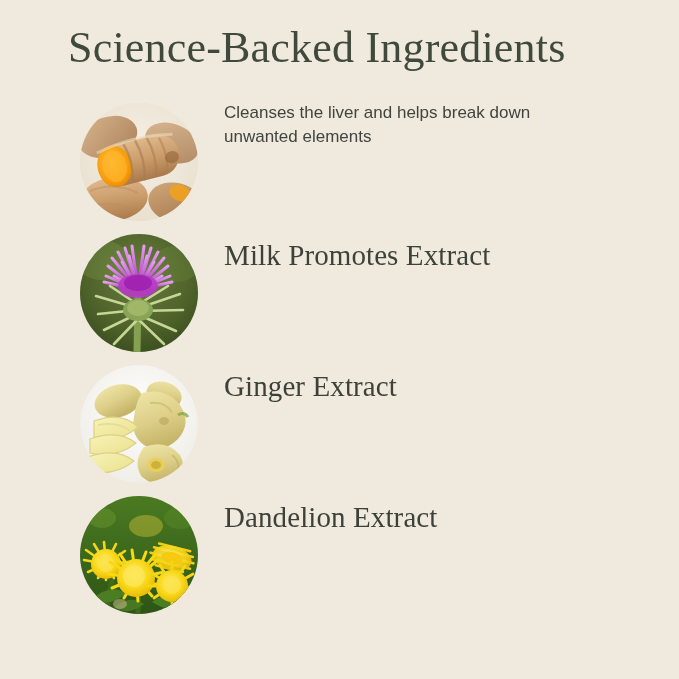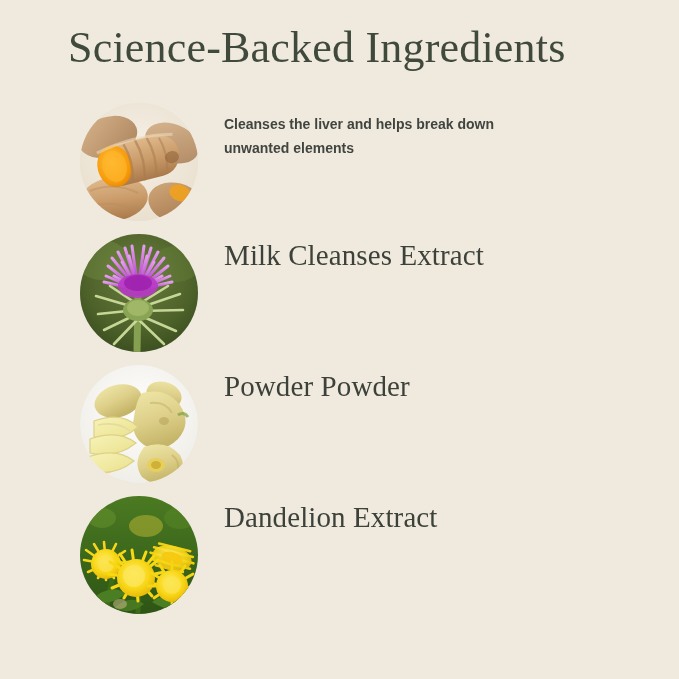--- a/index.html
+++ b/index.html
@@ -78,26 +78,25 @@
     font-size: 29px;
     line-height: 34px;
     color: #3c4239;
     letter-spacing: 0.1px;
     margin: 12px 0 0 0;
     white-space: nowrap;
   }
 
   .ing-desc {
     font-family: "Liberation Sans", sans-serif;
-    font-size: 14px;
+    font-size: 17px;
     line-height: 24px;
     color: #41453f;
-    margin: 17px 0 0 0;
+    margin: 6px 0 0 0;
     max-width: 330px;
-    font-weight: bold;
   }
 </style>
 </head>
 <body>
 
 <div class="infographic">
 
   <div class="title">Science-Backed Ingredients</div>
 
   <div class="rows">
@@ -215,21 +214,21 @@
               <path d="M0 10 L9 -24"></path>
                 <path d="M0 10 L-34 2"></path>
                 <path d="M0 10 L34 2"></path>
             </g>
             <ellipse cx="0" cy="6" rx="20" ry="12" fill="#b83ac7" opacity="0.9"></ellipse>
             <ellipse cx="0" cy="3" rx="14" ry="8" fill="#9c21ad" opacity="0.85"></ellipse>
           </g>
         </svg>
       </div>
       <div class="copy">
-        <div class="ing-name">Milk Cleanses Extract</div>
+        <div class="ing-name">Milk Promotes Extract</div>
       </div>
     </div>
 
     <div class="row">
       <div class="thumb">
         <svg viewBox="0 0 118 118" xmlns="http://www.w3.org/2000/svg" aria-hidden="true">
           <defs>
             <radialGradient id="ggBg" cx="50%" cy="40%" r="80%">
               <stop offset="0%" stop-color="#ffffff"></stop>
               <stop offset="100%" stop-color="#ebe8e0"></stop>
@@ -261,21 +260,21 @@
             <path d="M18 60 q20 -4 32 6" stroke="#e6dc9a" stroke-width="1.6" fill="none"></path>
           </g>
 
           <path d="M64 82 q22 -8 36 8 q8 14 -6 24 q-18 10 -32 -2 q-10 -14 2 -30 z" fill="url(#ggSkin)"></path>
           <ellipse cx="76" cy="100" rx="9" ry="7" fill="#e8cf5c"></ellipse>
           <ellipse cx="76" cy="100" rx="5" ry="4" fill="#c7a92f" opacity="0.8"></ellipse>
           <path d="M92 90 q8 6 6 16" stroke="#c0b063" stroke-width="2" fill="none" opacity="0.6"></path>
         </svg>
       </div>
       <div class="copy">
-        <div class="ing-name">Powder Powder</div>
+        <div class="ing-name">Ginger Extract</div>
       </div>
     </div>
 
     <div class="row">
       <div class="thumb">
         <svg viewBox="0 0 118 118" xmlns="http://www.w3.org/2000/svg" aria-hidden="true">
           <defs>
             <linearGradient id="ddBg" x1="0" y1="0" x2="0" y2="1">
               <stop offset="0%" stop-color="#4b7a22"></stop>
               <stop offset="45%" stop-color="#3d6a1c"></stop>

